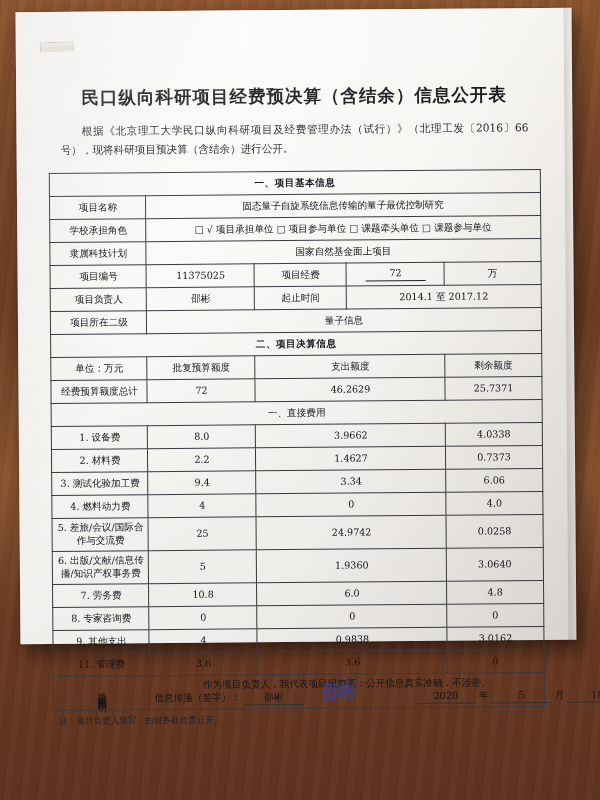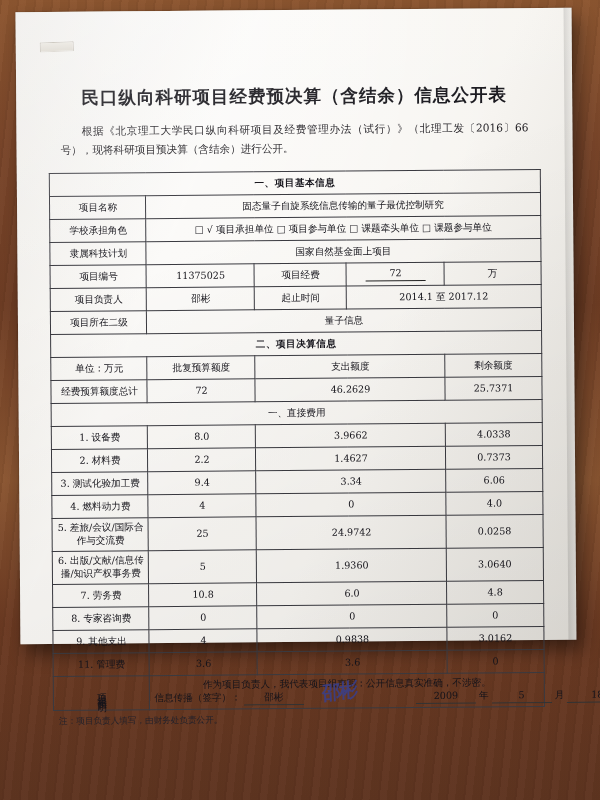--- a/index.html
+++ b/index.html
@@ -322,21 +322,21 @@
           <tr>
             <td style="width:34px">
               <span class="vert-cell">项目组长声明</span>
             </td>
             <td class="stmt" colspan="4">
               <div>作为项目负责人，我代表项目组声明：公开信息真实准确，不涉密。</div>
               <div class="row2">
                 <span>信息传播（签字）：</span>
                 <span class="sig">邵彬</span>
                 <span class="sig" style="border:none;min-width:86px"></span>
-                <span class="sig">2009</span>
+                <span class="sig">2020</span>
                 <span>年</span>
                 <span class="sig">5</span>
                 <span>月</span>
                 <span class="sig">18</span>
                 
                 <span class="stamp">邵彬</span>
               </div>
             </td>
           </tr>
         </tbody>

